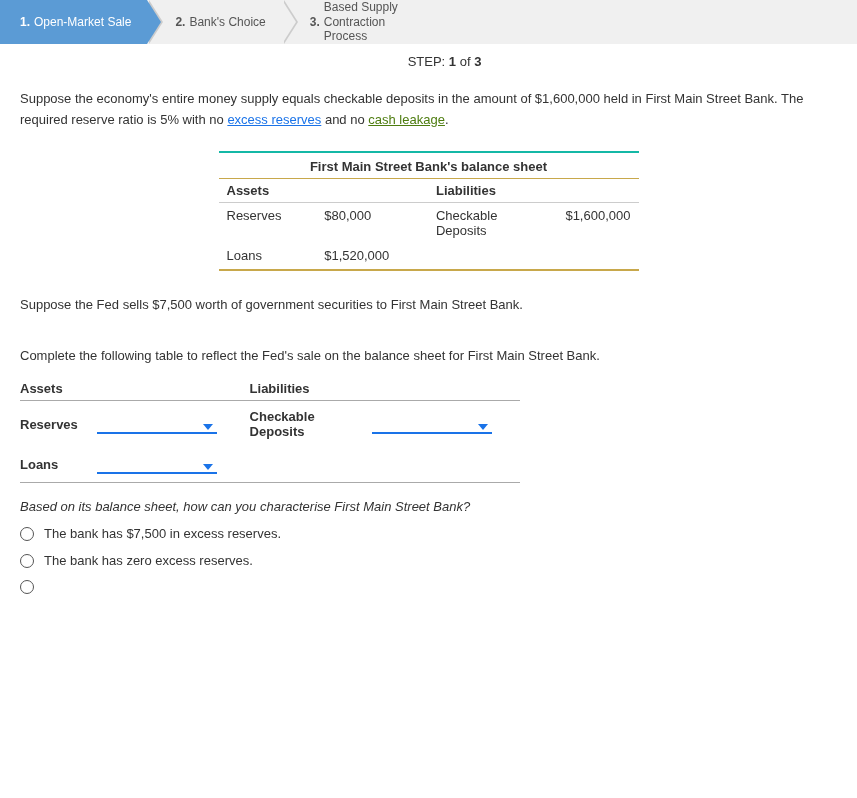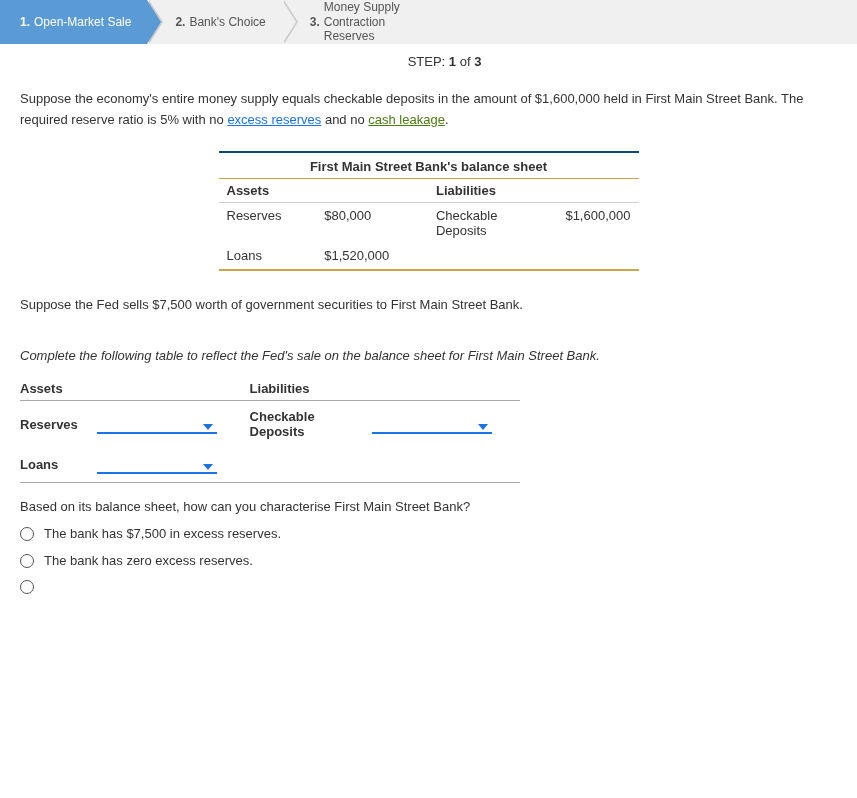--- a/index.html
+++ b/index.html
@@ -98,21 +98,21 @@
     .balance-sheet {
       width: 420px;
       margin: 0 auto 24px auto;
       border-collapse: collapse;
     }
     .balance-sheet .title-row td {
       text-align: center;
       font-weight: bold;
       font-size: 13px;
       padding: 6px 0 4px;
-      border-top: 2px solid #0c4a6e;
+      border-top: 2px solid #14b8a6;
       border-bottom: 1px solid #c8a84b;
     }
     .balance-sheet .header-row td {
       font-weight: bold;
       font-size: 13px;
       padding: 4px 8px;
       border-bottom: 1px solid #ccc;
     }
     .balance-sheet .data-row td {
       padding: 5px 8px;
@@ -126,21 +126,20 @@
     .col-assets { width: 50%; }
     .col-liabilities { width: 50%; }
 
     
     .section-text {
       font-size: 13px;
       margin-bottom: 16px;
       line-height: 1.6;
     }
     .italic-text {
-      font-style: italic;
       font-size: 13px;
       margin-bottom: 10px;
       line-height: 1.6;
     }
 
     
     .interactive-table {
       width: 500px;
       margin: 0 0 16px 0;
       border-collapse: collapse;
@@ -202,38 +201,39 @@
       border: 1.5px solid #555;
       border-radius: 50%;
       margin-right: 10px;
       flex-shrink: 0;
       background: #fff;
     }
     .question-text {
       font-size: 13px;
       margin-bottom: 12px;
       margin-top: 10px;
+      font-style: italic;
     }
   </style>
 </head>
 <body>
 
 <div class="page-wrapper">
   <div class="steps-bar">
     <div class="step active">
       <span class="step-number">1.</span>
       <span class="step-label">Open-Market Sale</span>
     </div>
     <div class="step" style="padding-left:28px;">
       <span class="step-number">2.</span>
       <span class="step-label">Bank's Choice</span>
     </div>
     <div class="step" style="padding-left:28px;">
       <span class="step-number">3.</span>
-      <span class="step-label" style="max-width:80px;">Money Supply Contraction Reserves</span>
+      <span class="step-label" style="max-width:80px;">Based Supply Contraction Process</span>
     </div>
   </div>
 
   <div class="step-indicator">
     <span>STEP: </span><strong>1</strong><span> of </span><strong>3</strong>
   </div>
 
   <div class="content">
 
     

